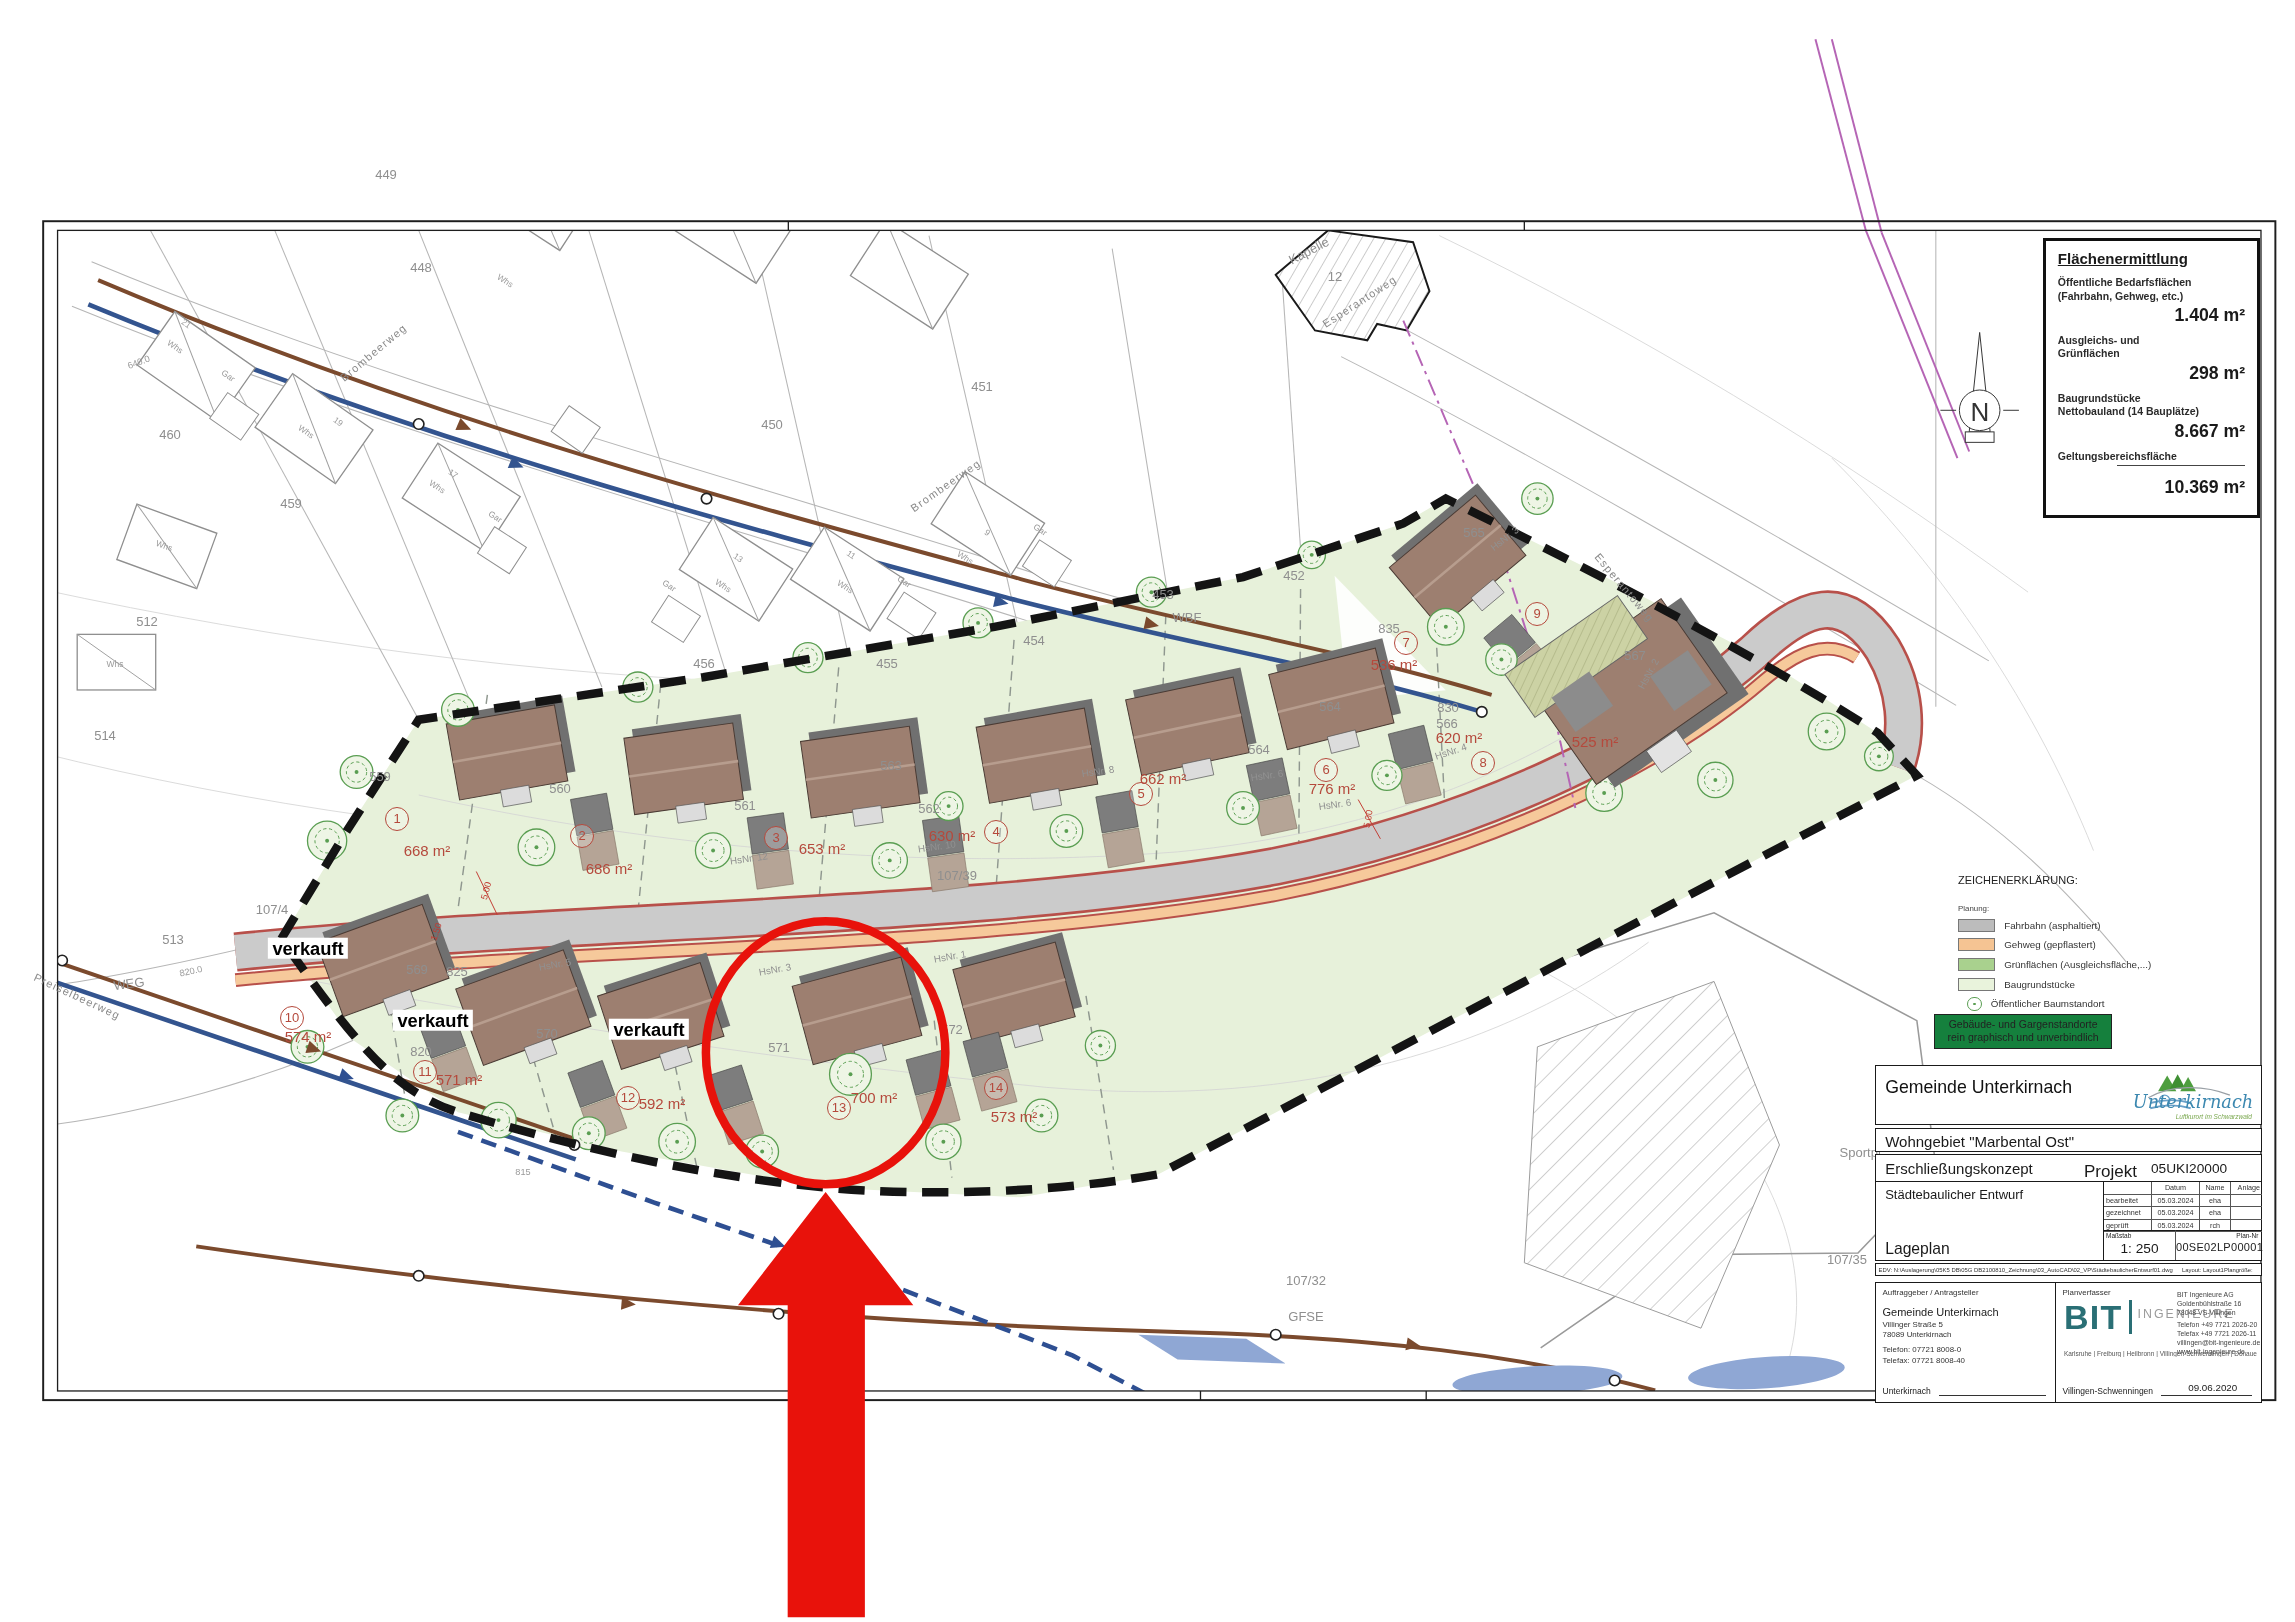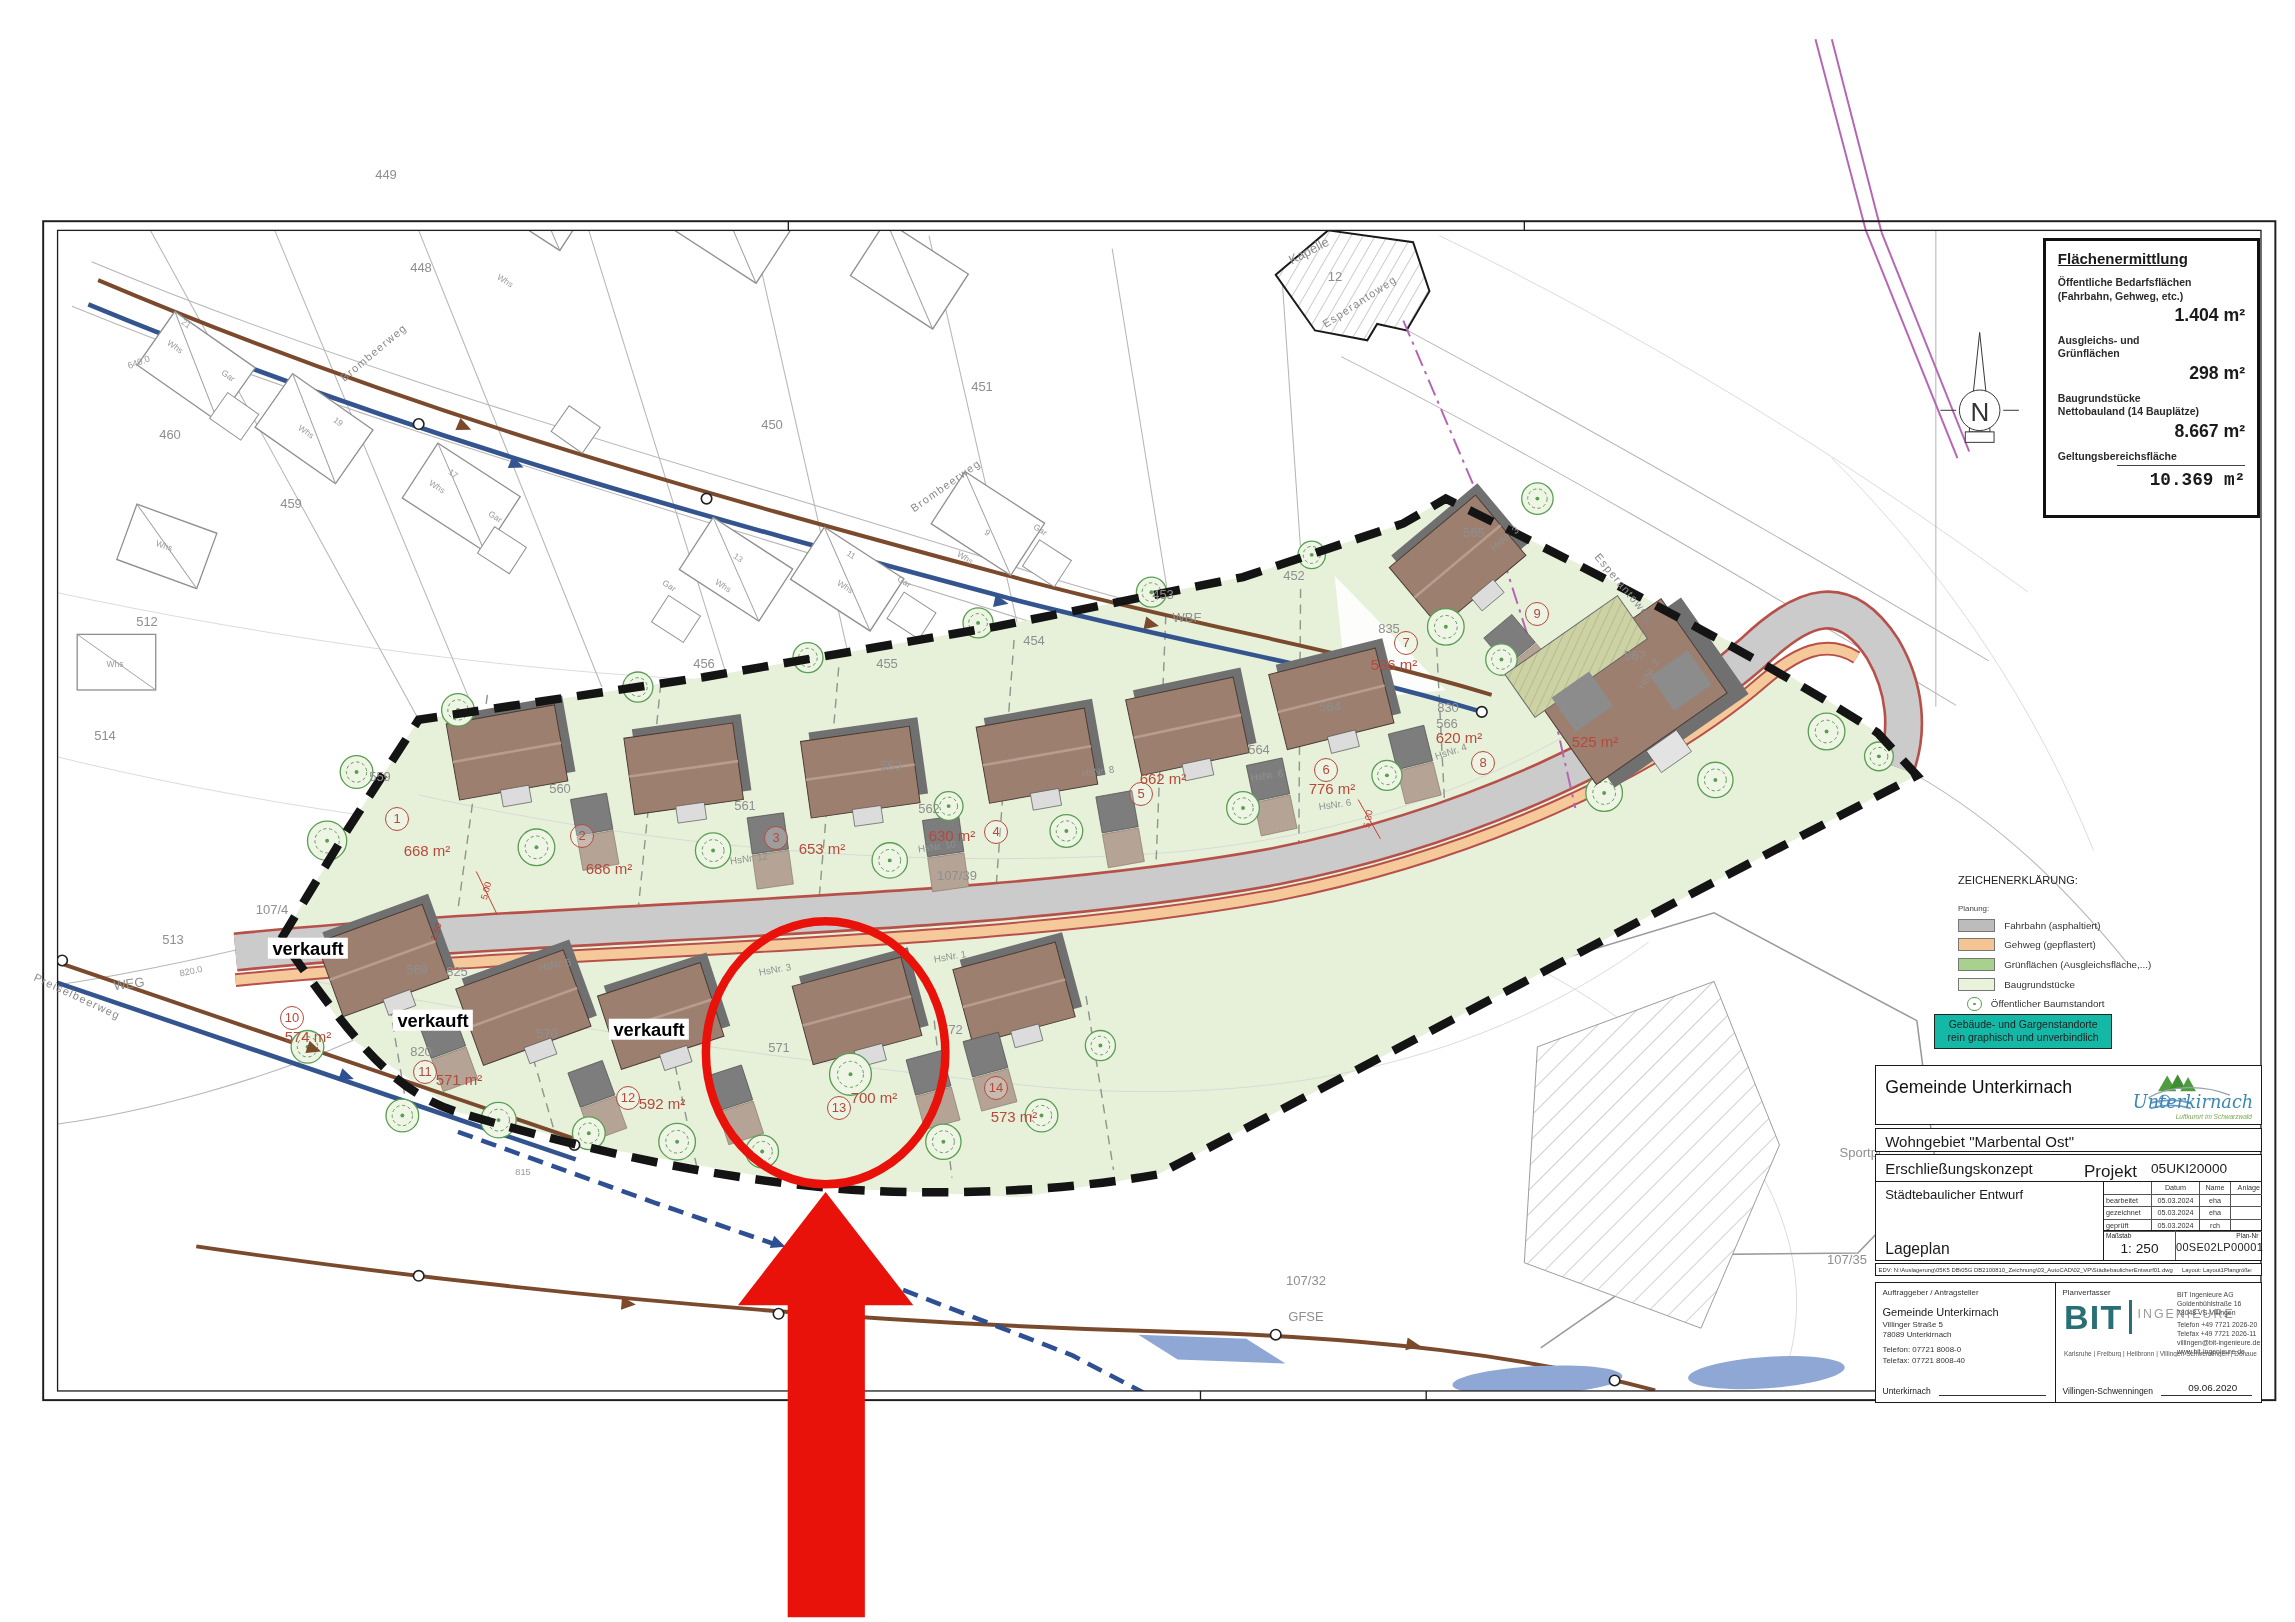--- a/index.html
+++ b/index.html
@@ -46,32 +46,32 @@
         line-height:21px;text-align:center;background:rgba(255,255,255,.25);}
   .north-n{position:absolute;left:1980px;top:412px;transform:translate(-50%,-50%);
         font-size:26px;color:#333;}
   
   .flbox{position:absolute;left:2043px;top:238px;width:217px;height:280px;
          border:3.3px solid #111;background:#fff;box-sizing:border-box;padding:9.2px 11.8px;}
   .fl-title{font-size:15px;font-weight:bold;color:#1a1a1a;text-decoration:underline;margin-bottom:9.2px;}
   .fl-item{margin-bottom:7.9px;}
   .fl-label{font-size:10.5px;font-weight:bold;color:#2b2b2b;white-space:pre-line;line-height:1.25;}
   .fl-value{font-size:17.7px;font-weight:bold;color:#1a1a1a;text-align:right;margin-top:2.6px;}
-  .fl-total .fl-value{border-top:1.3px solid #444;margin-left:59px;padding-top:4px;font-family:Liberation Mono, monospace;}
+  .fl-total .fl-value{border-top:1.3px solid #444;margin-left:59px;padding-top:11px;}
   
   .legend{position:absolute;left:1958px;top:874px;width:183px;}
   .lg-title{font-size:11px;color:#222;margin-bottom:18px;}
   .lg-sub{font-size:7.9px;color:#444;margin-bottom:5.2px;}
   .lg-row{display:flex;align-items:center;margin-bottom:5.2px;height:14.4px;}
   .lg-swatch{width:37px;height:13px;border:0.7px solid #777;box-sizing:border-box;flex:none;}
   .lg-tree{width:14.4px;height:14.4px;border:1.3px solid #5a9e52;border-radius:50%;box-sizing:border-box;
            margin-left:9.2px;flex:none;position:relative;}
   .lg-tree span{position:absolute;left:5.2px;top:5.2px;width:2.6px;height:2.6px;border-radius:50%;background:#5a9e52;}
   .lg-label{font-size:9.8px;color:#333;margin-left:9.2px;white-space:nowrap;}
-  .lg-note{position:absolute;left:1934px;top:1014px;width:171px;border:1.3px solid #222;background:#14b8a6;
+  .lg-note{position:absolute;left:1934px;top:1014px;width:171px;border:1.3px solid #222;background:#15803d;
            font-size:10.5px;color:#222;text-align:center;white-space:pre-line;padding:3.3px 2.6px;line-height:1.25;}
   
   .tb{position:absolute;left:1875px;top:1065px;width:387px;color:#1a1a1a;}
   .tb-box{position:absolute;border:1.3px solid #1a1a1a;background:#fff;box-sizing:border-box;}
   .tb-a{left:0;top:0;width:387px;height:60px;}
   .tb-gemeinde{position:absolute;left:9.2px;top:10.5px;font-size:17.7px;color:#111;}
   .tb-logo{position:absolute;right:5.2px;top:2.6px;width:111px;height:55px;}
   .logo-script{position:absolute;right:2.6px;top:23.6px;font-family:"DejaVu Serif",serif;
                font-style:italic;font-size:17.7px;color:#3c88b0;}
   .logo-tag{position:absolute;right:3.9px;top:44px;font-style:italic;font-size:6.5px;color:#7aa84f;}

